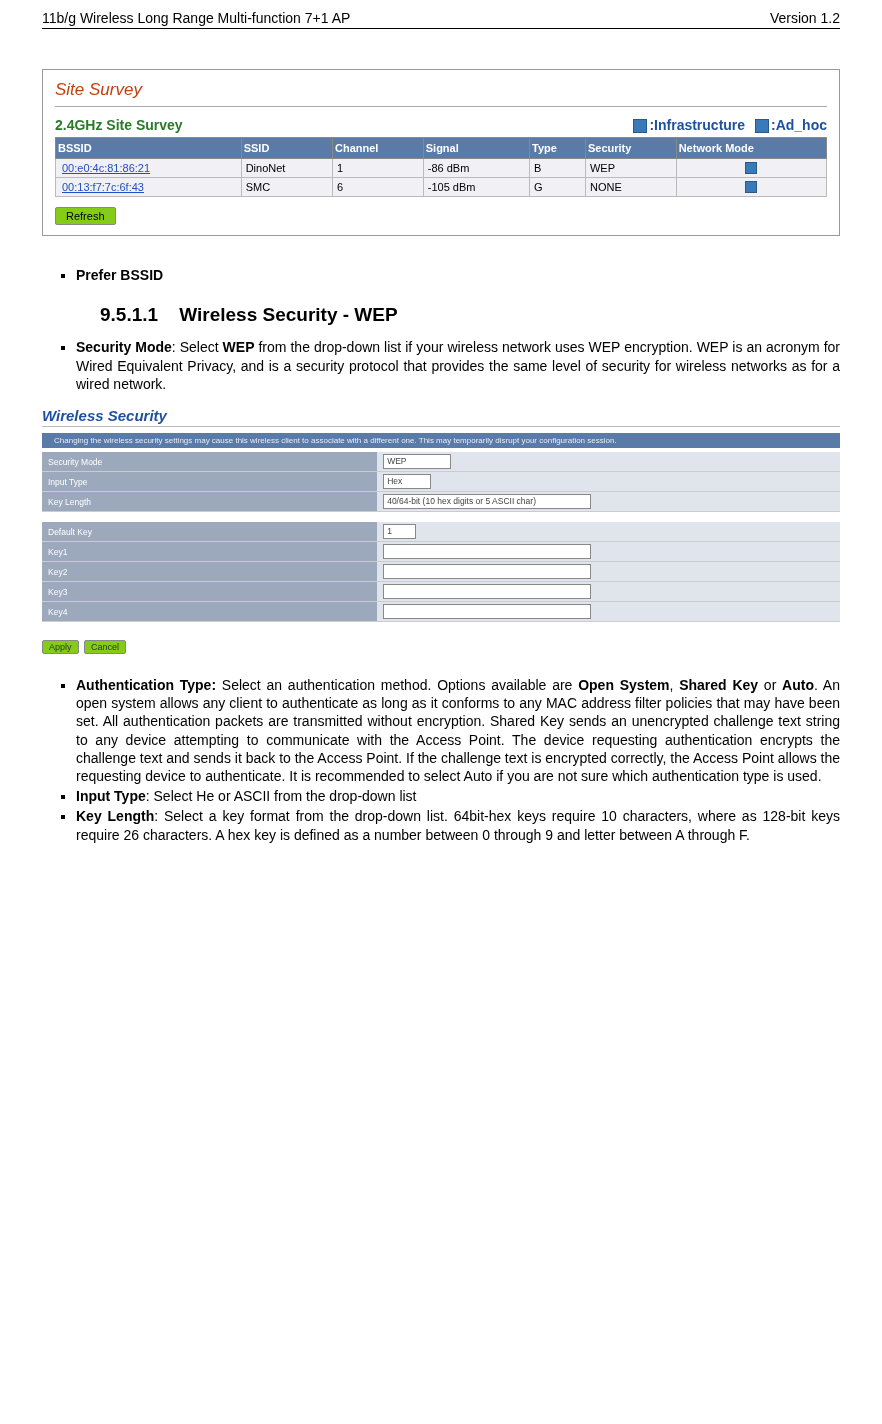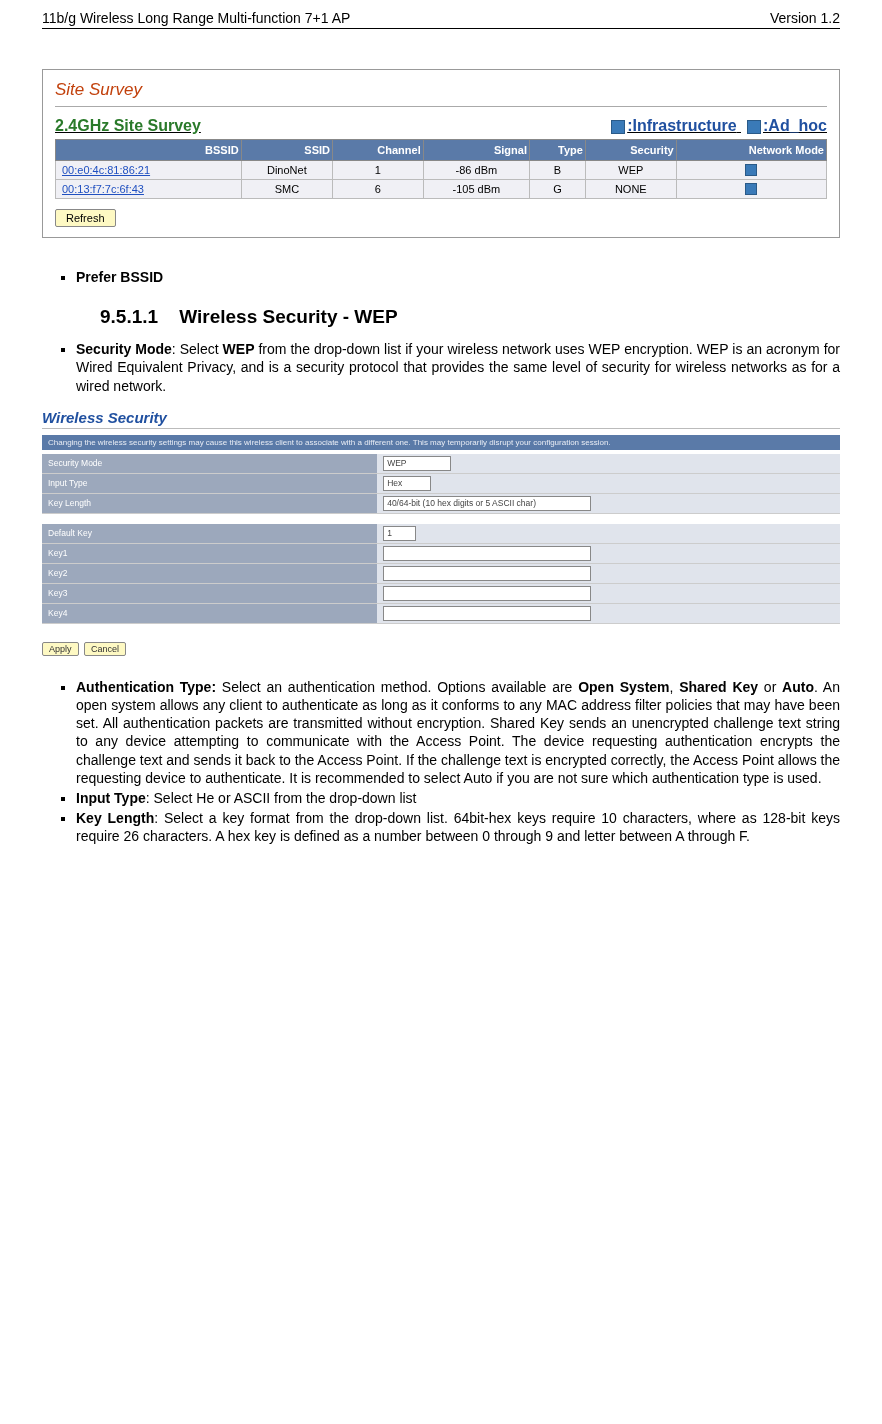--- a/index.html
+++ b/index.html
@@ -40,23 +40,22 @@
     font-weight: normal;
     font-size: 17px;
     font-family: Verdana, Arial, sans-serif;
     margin-bottom: 4px;
   }
   .ss-hr { border: none; border-top: 1px solid #aaa; margin: 6px 0 10px 0; }
   .survey-legend {
     display: flex;
     justify-content: space-between;
     align-items: baseline;
-    font-size: 16px;
-    font-weight: bold;
-    text-decoration: underline;
+    font-size: 14px;
+    font-weight: bold;
   }
   .survey-legend .left { color: #2a7a2a; }
   .survey-legend .right { color: #2050a0; text-align: right; }
   .icon-sq {
     display: inline-block;
     width: 12px; height: 12px;
     background: #3a7ab8;
     border: 1px solid #2a5a88;
     vertical-align: middle;
     margin-right: 2px;
@@ -67,33 +66,32 @@
     border-collapse: collapse;
     margin-top: 4px;
     font-size: 11px;
   }
   table.site th {
     background: #5a7aa8;
     color: #fff;
     font-weight: bold;
     padding: 4px 2px;
     border: 1px solid #888;
-    text-align: right;
+    text-align: left;
   }
   table.site td {
     border: 1px solid #bbb;
     padding: 3px 4px;
-    text-align: center;
     background: #f0f0f5;
   }
   table.site td.bssid { color: #2050c0; text-decoration: underline; text-align: left; padding-left: 6px; }
   .btn {
     display: inline-block;
     border: 1px solid #888;
-    background: #fef9c3;
+    background: #84cc16;
     padding: 2px 10px;
     font-size: 11px;
     margin-top: 10px;
     border-radius: 2px;
   }
   .bullet-list {
     margin: 0 0 14px 0;
     padding-left: 34px;
   }
   .bullet-list li {
@@ -123,21 +121,21 @@
     font-size: 15px;
     font-family: Verdana, sans-serif;
     margin-bottom: 2px;
     filter: blur(0.3px);
   }
   .ws-hr { border: none; border-top: 1px solid #bbb; margin: 2px 0 6px 0; }
   .ws-banner {
     background: #5a7aa8;
     color: #e8ecf4;
     font-size: 8px;
-    padding: 3px 6px;
+    padding: 3px 12px;
     filter: blur(0.4px);
   }
   table.ws {
     width: 100%;
     border-collapse: collapse;
     margin-top: 4px;
   }
   table.ws td {
     border-bottom: 1px solid #ccc;
     background: #e0e4ec;

